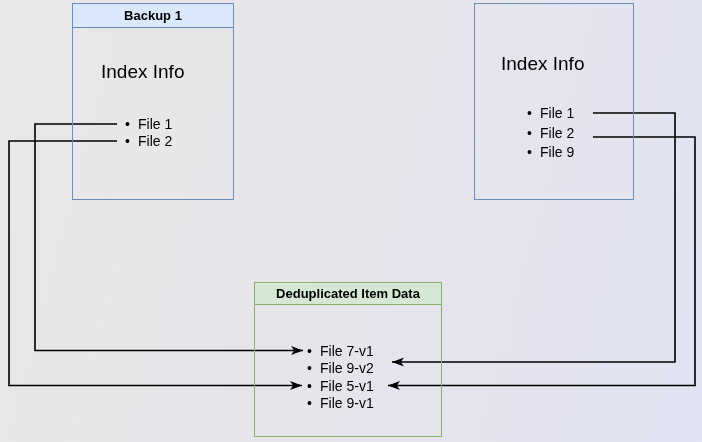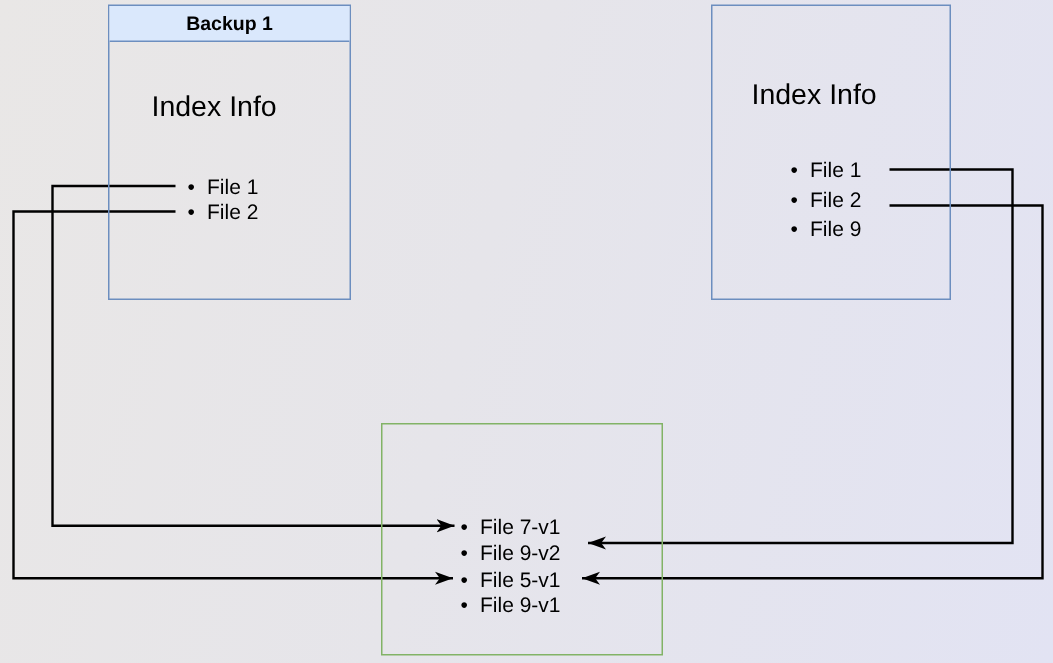--- a/index.html
+++ b/index.html
@@ -106,20 +106,21 @@
           <span>File 2</span>
         </li>
       <li>
           <span class="bullet">•</span>
           <span>File 9</span>
         </li>
     </ul>
   </div>
 
   <div class="box green" id="dedup">
+    <div class="box-header">Deduplicated Item Data</div>
     <ul class="file-list">
       <li>
           <span class="bullet">•</span>
           <span>File 7-v1</span>
         </li>
       <li>
           <span class="bullet">•</span>
           <span>File 9-v2</span>
         </li>
       <li>

